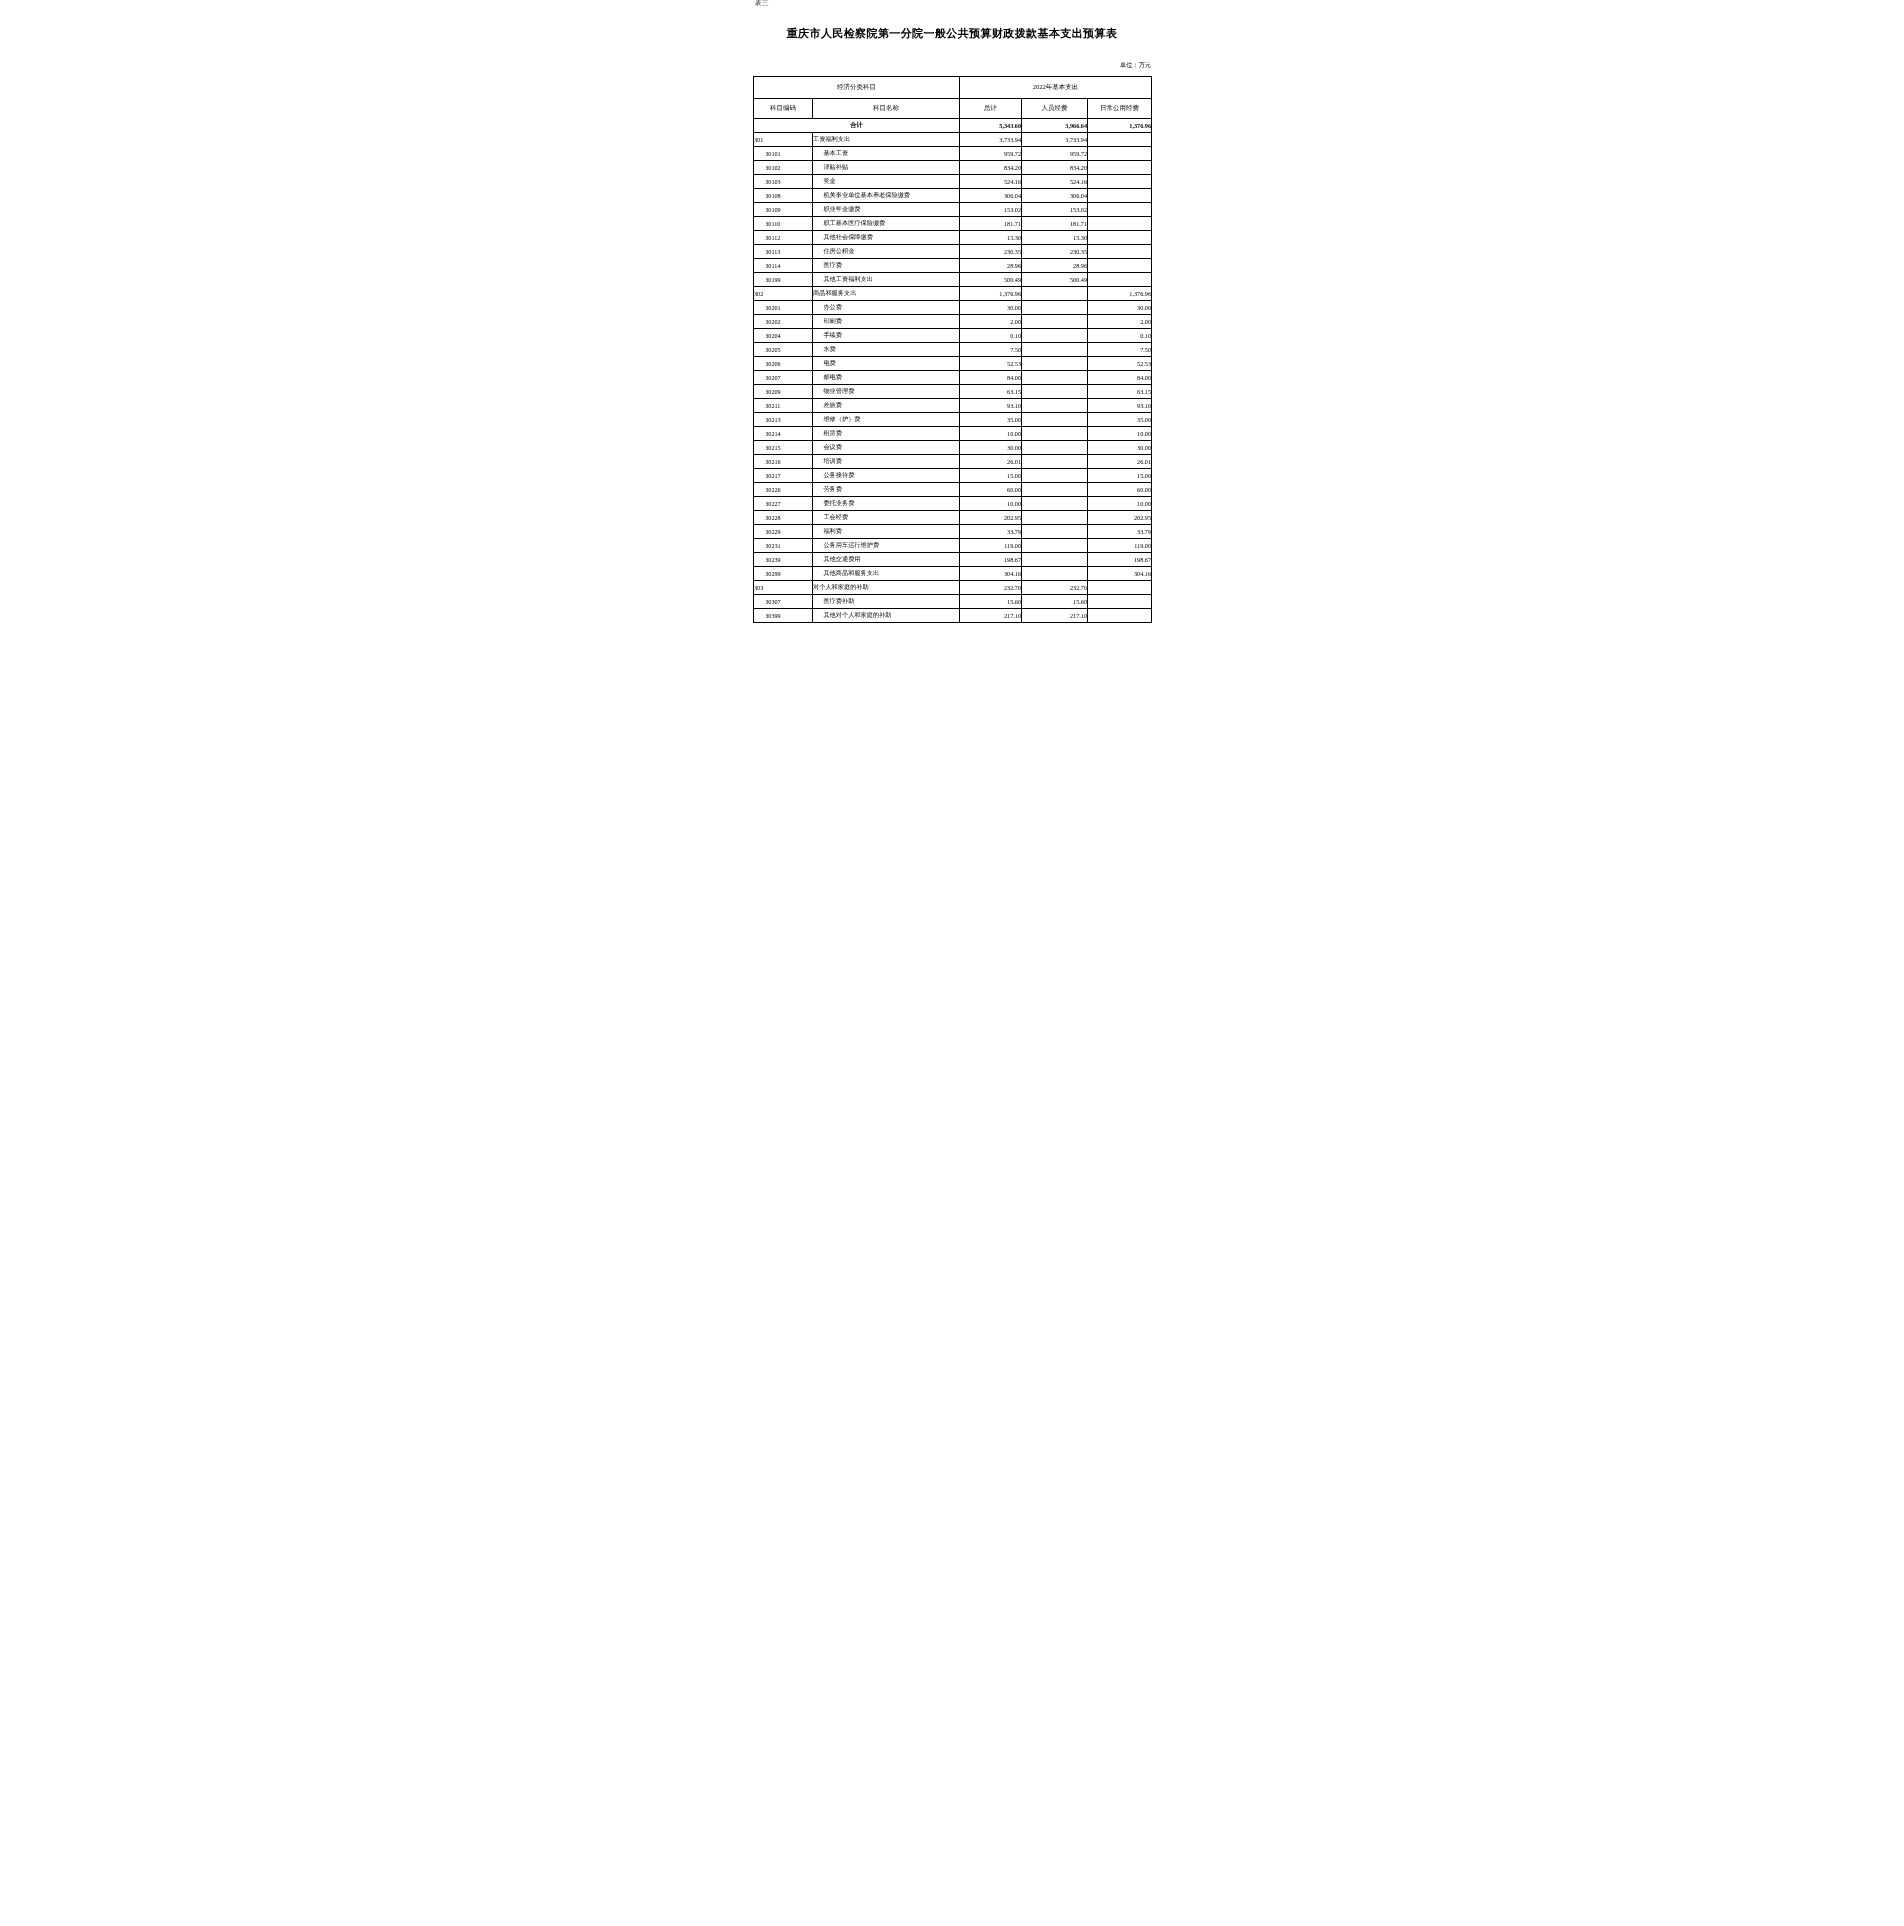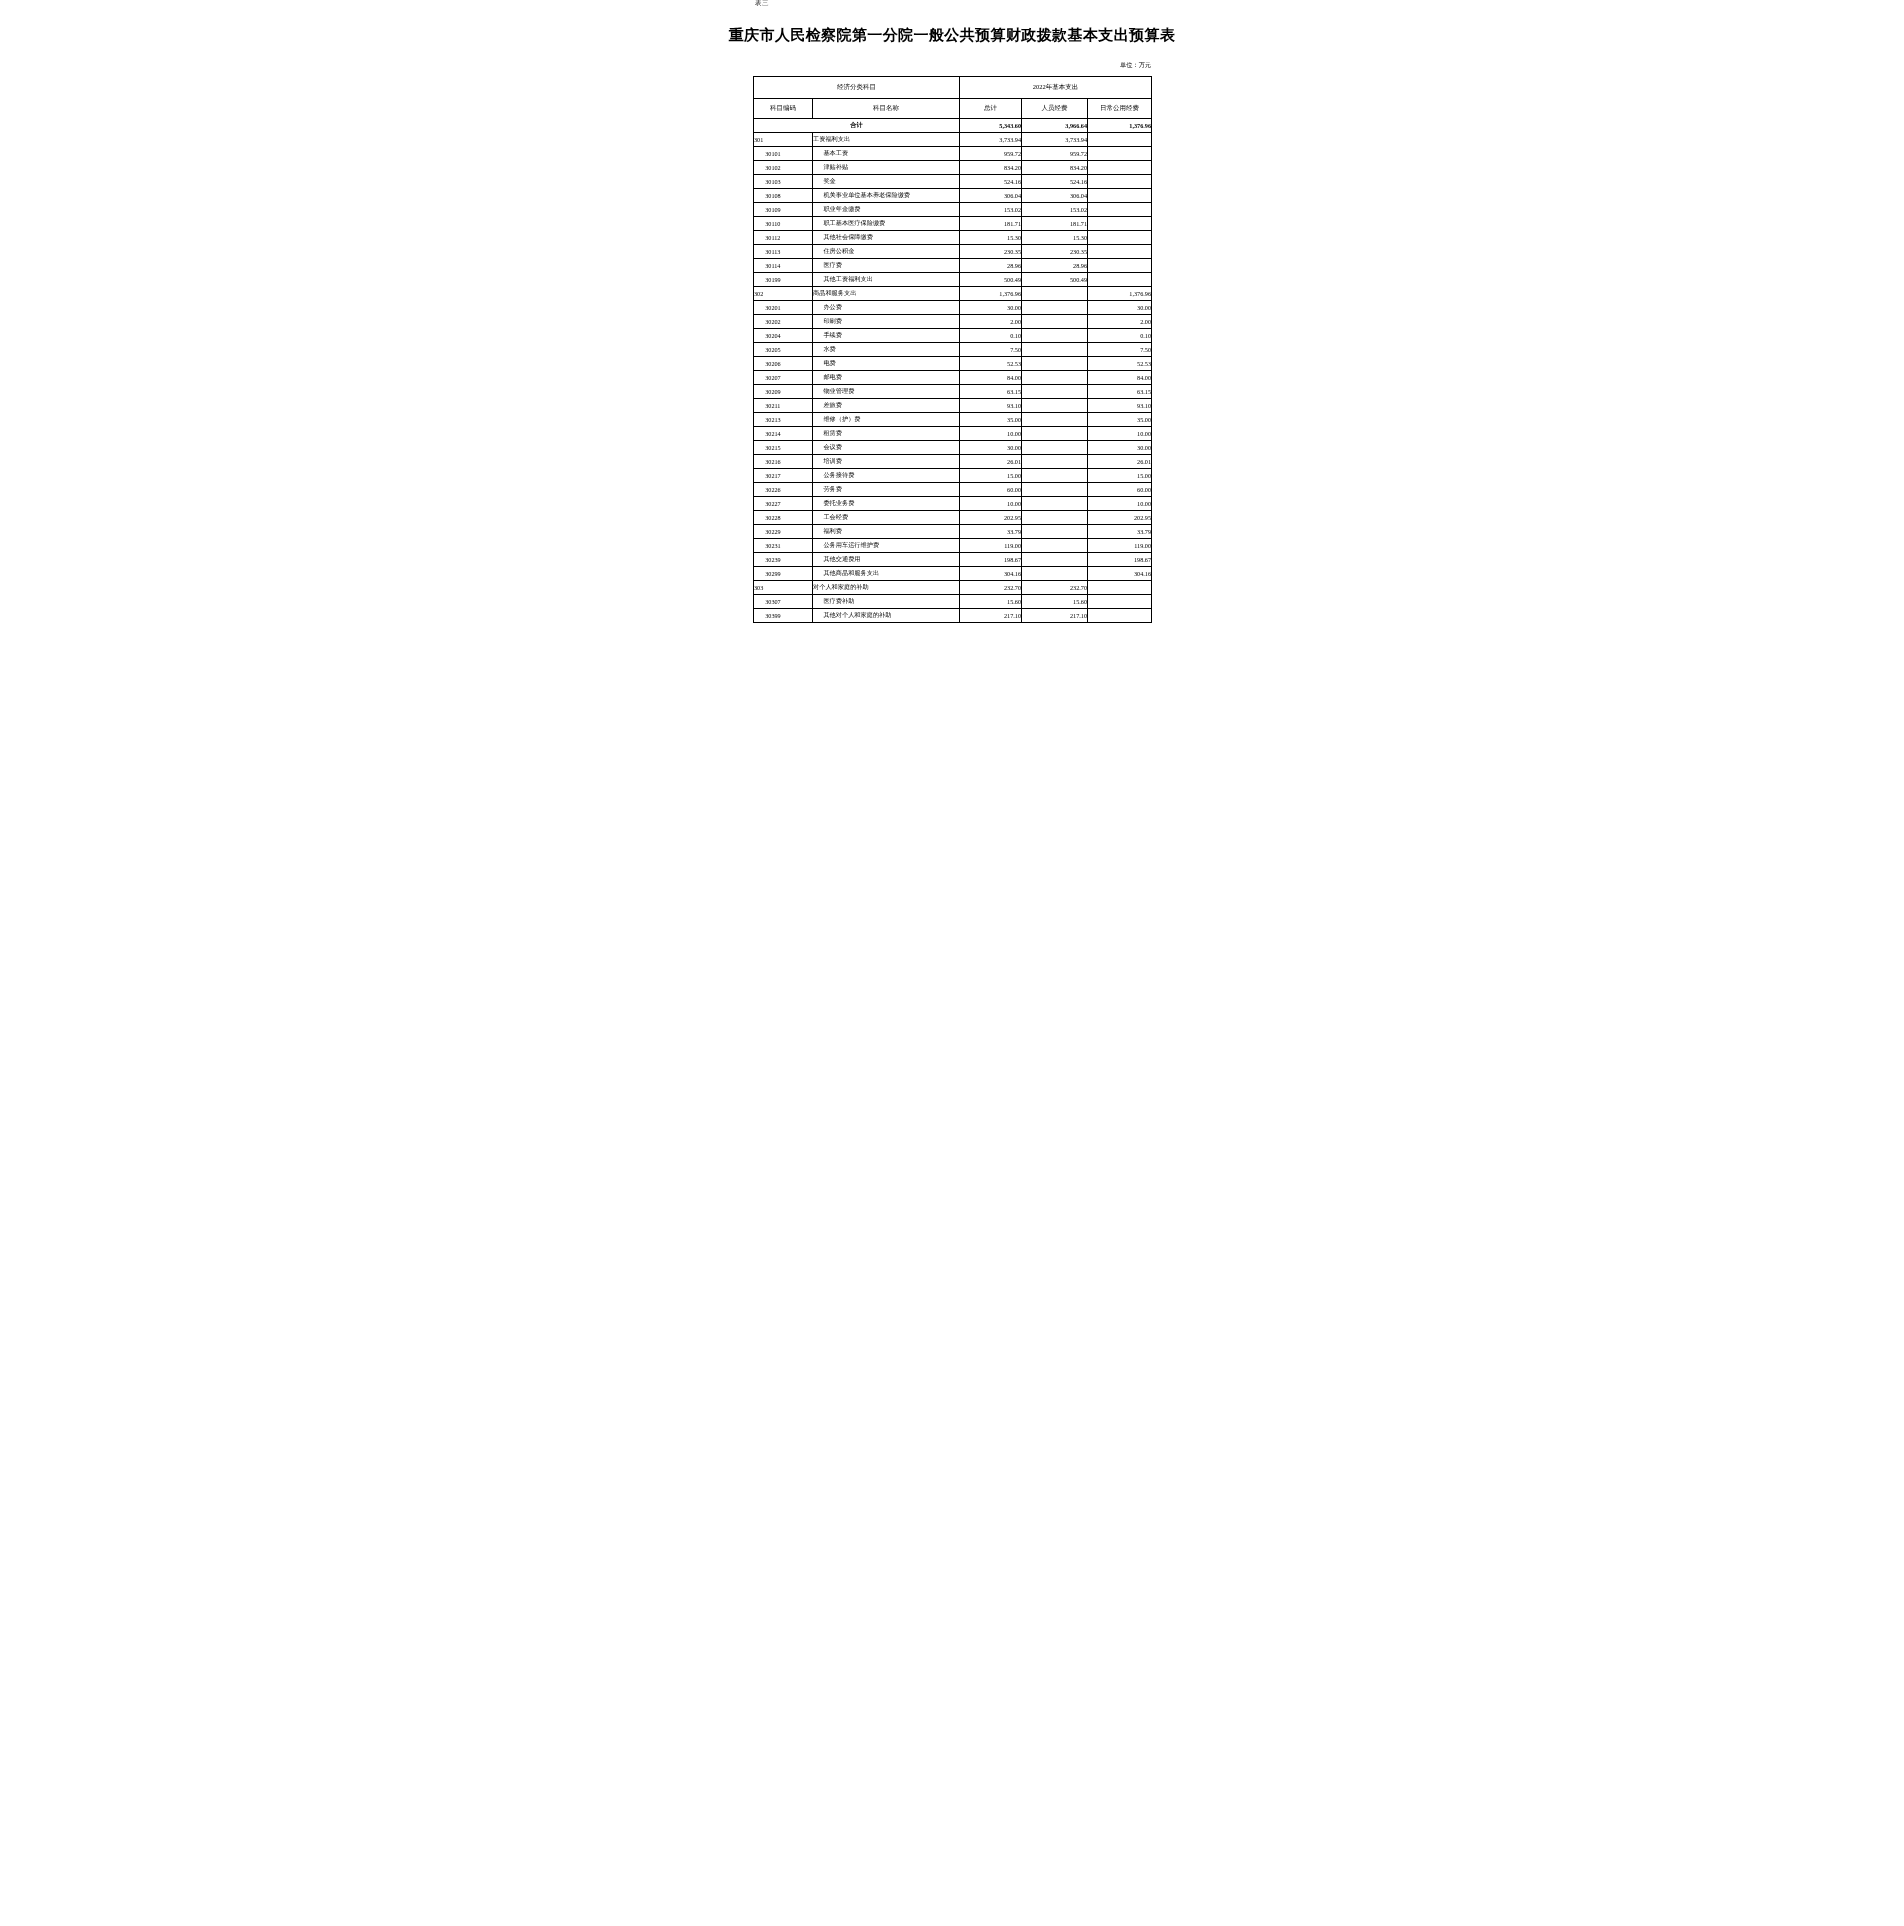--- a/index.html
+++ b/index.html
@@ -23,21 +23,21 @@
     left: 41px;
     font-size: 6.5px;
     letter-spacing: 0.4px;
   }
   .doc-title {
     position: absolute;
     top: 26px;
     left: 0;
     width: 100%;
     text-align: center;
-    font-size: 15px;
+    font-size: 11px;
     font-weight: bold;
     letter-spacing: 0.4px;
   }
   .unit-note {
     position: absolute;
     top: 61px;
     left: 39px;
     width: 398px;
     text-align: right;
     font-size: 6.2px;

